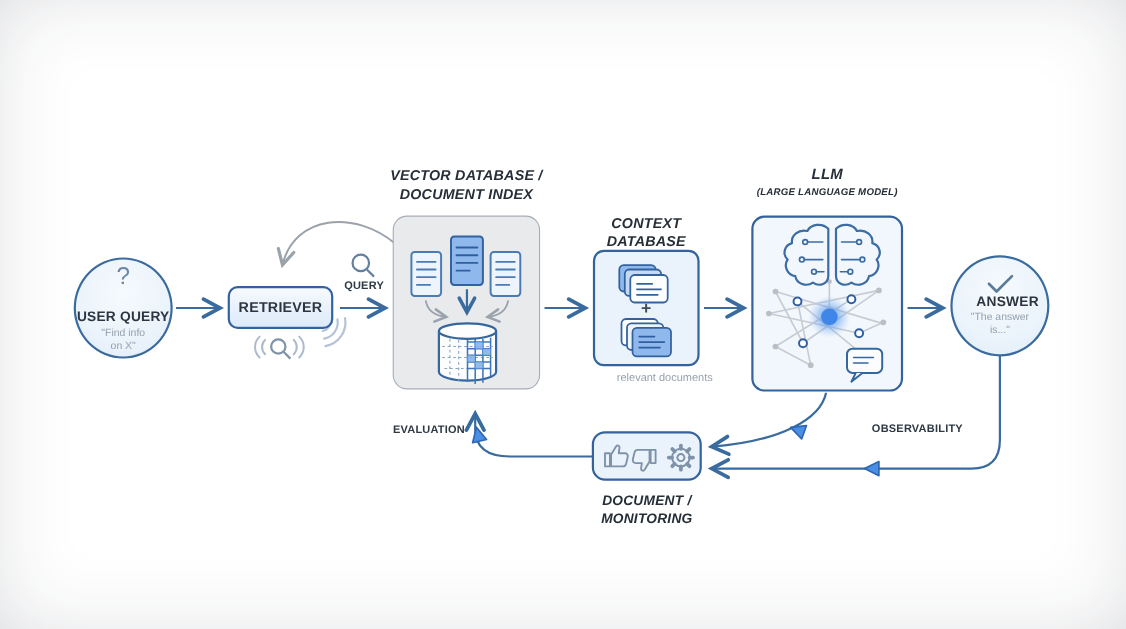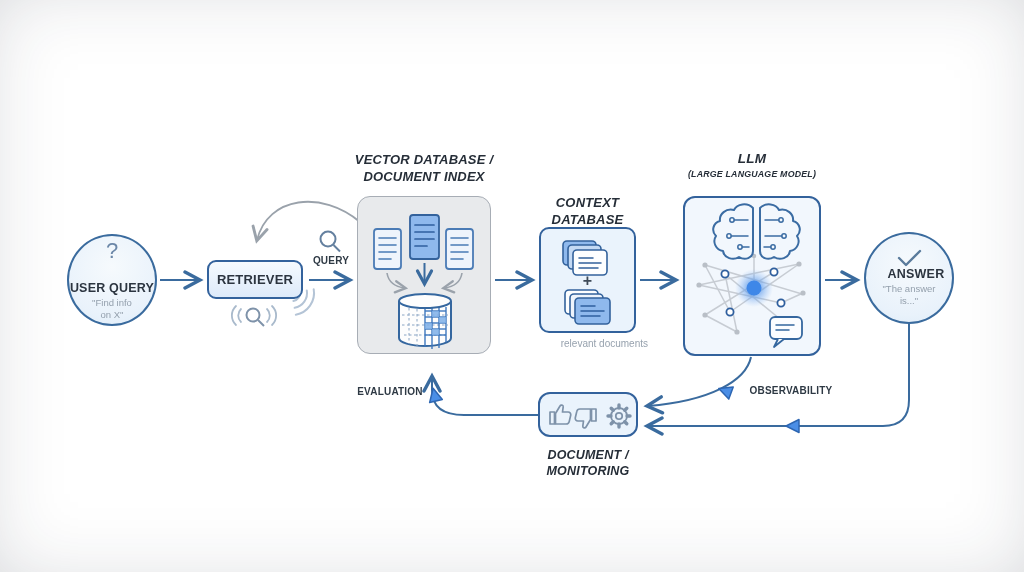--- a/index.html
+++ b/index.html
@@ -352,15 +352,15 @@
         <circle cx="0" cy="0" r="3.2" stroke-width="1.8"></circle>
       </g>
     </svg>
   </div>
   <div class="title" style="left:528px;top:447px;width:120px;font-size:12.5px;">
     <span>DOCUMENT /</span><br>
     <span>MONITORING</span>
   </div>
 
   <div class="edge-label" style="left:350px;top:386px;width:80px;">EVALUATION</div>
-  <div class="edge-label" style="left:745px;top:385px;width:92px;">OBSERVABILITY</div>
+  <div class="edge-label" style="left:788px;top:385px;width:92px;">OBSERVABILITY</div>
 
 </div>
 
 </body></html>

